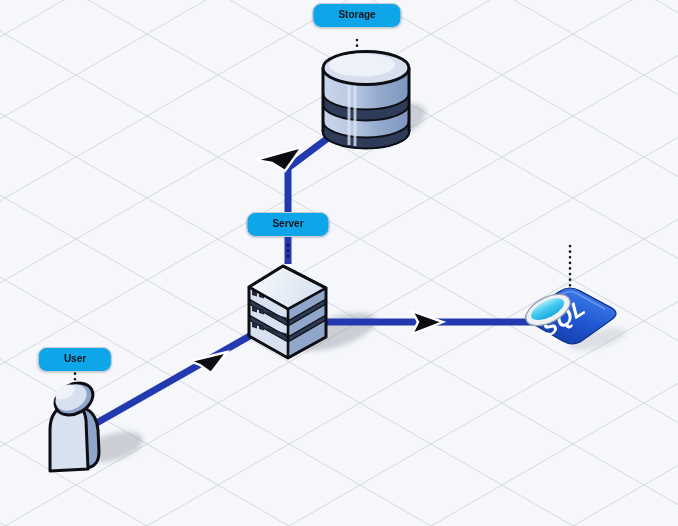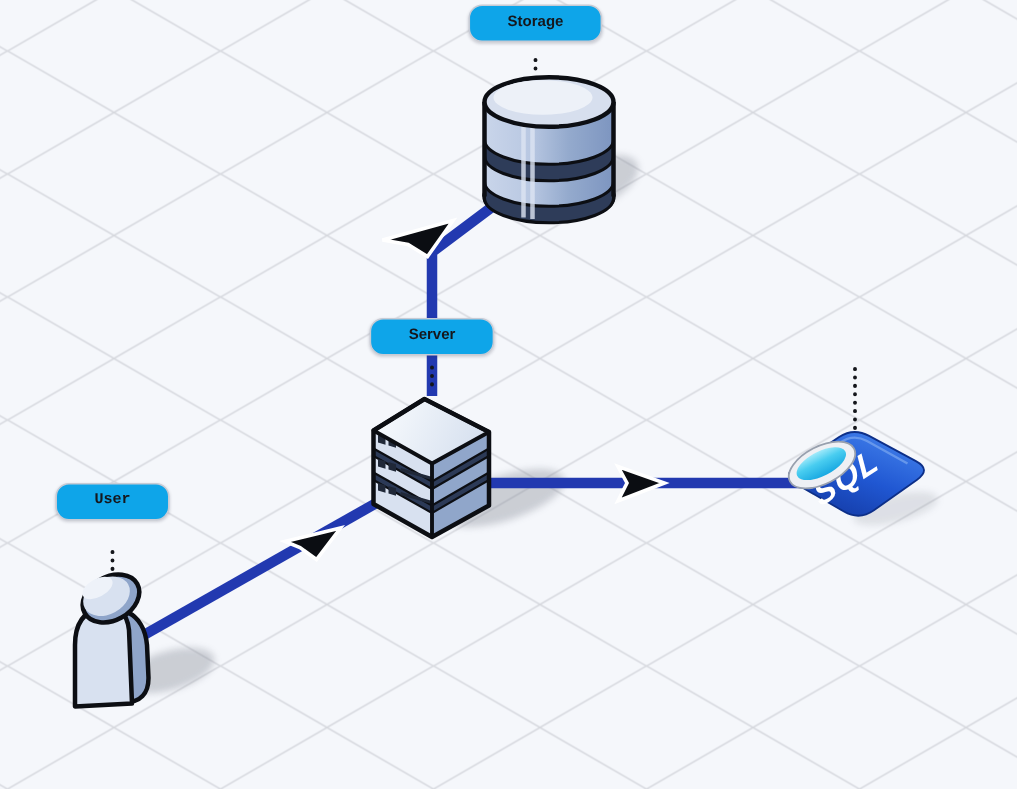--- a/index.html
+++ b/index.html
@@ -128,15 +128,15 @@
       <text transform="translate(547,338) rotate(-33) skewX(-8)" font-size="22" font-weight="bold" font-style="italic" letter-spacing="1" fill="#ffffff" font-family="'Liberation Sans',sans-serif">SQL</text>
       <g transform="rotate(-27 548 310)">
         <ellipse cx="548" cy="310" rx="24" ry="12.5" fill="#eef0f4" stroke="#98a0ae" stroke-width="1.2"></ellipse>
         <ellipse cx="548" cy="309" rx="18" ry="8.2" fill="url(#gCyan)" stroke="none"></ellipse>
       </g>
     </g>
   </svg>
 
   <div class="node-label" style="left:357px;top:3px;">Storage</div>
   <div class="node-label" style="left:288px;top:212px;">Server</div>
-  <div class="node-label" style="left:75px;top:322px;font-family:Liberation Mono, monospace;">User</div>
+  <div class="node-label" style="left:75px;top:347px;">User</div>
 
 </div>
 
 </body></html>

